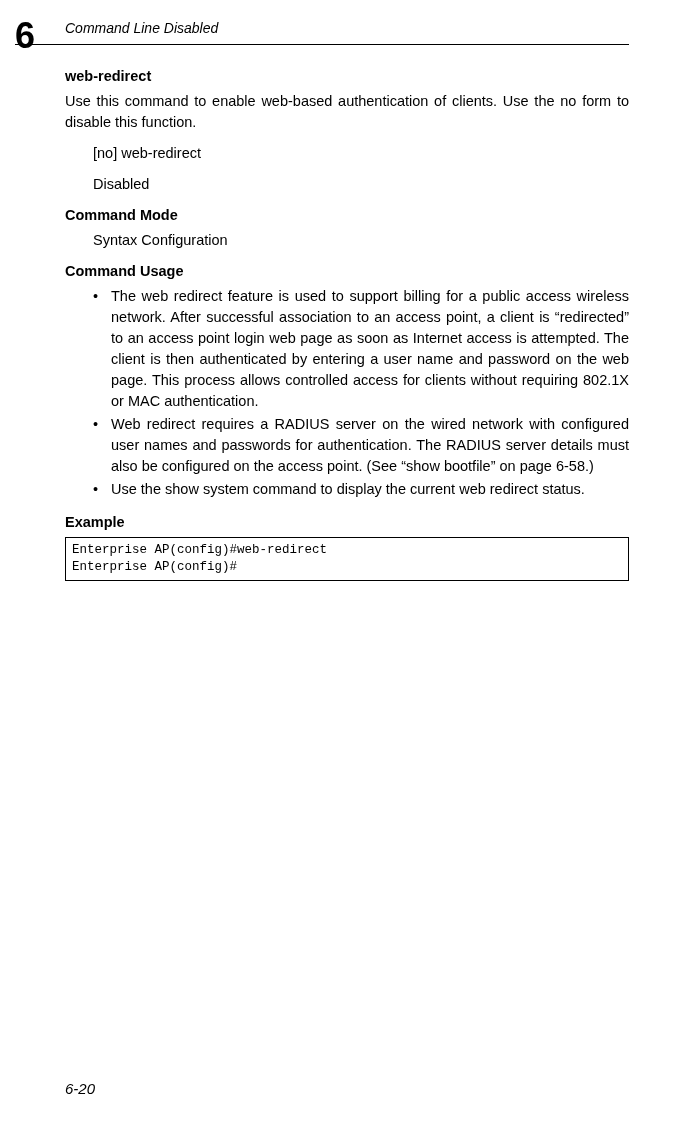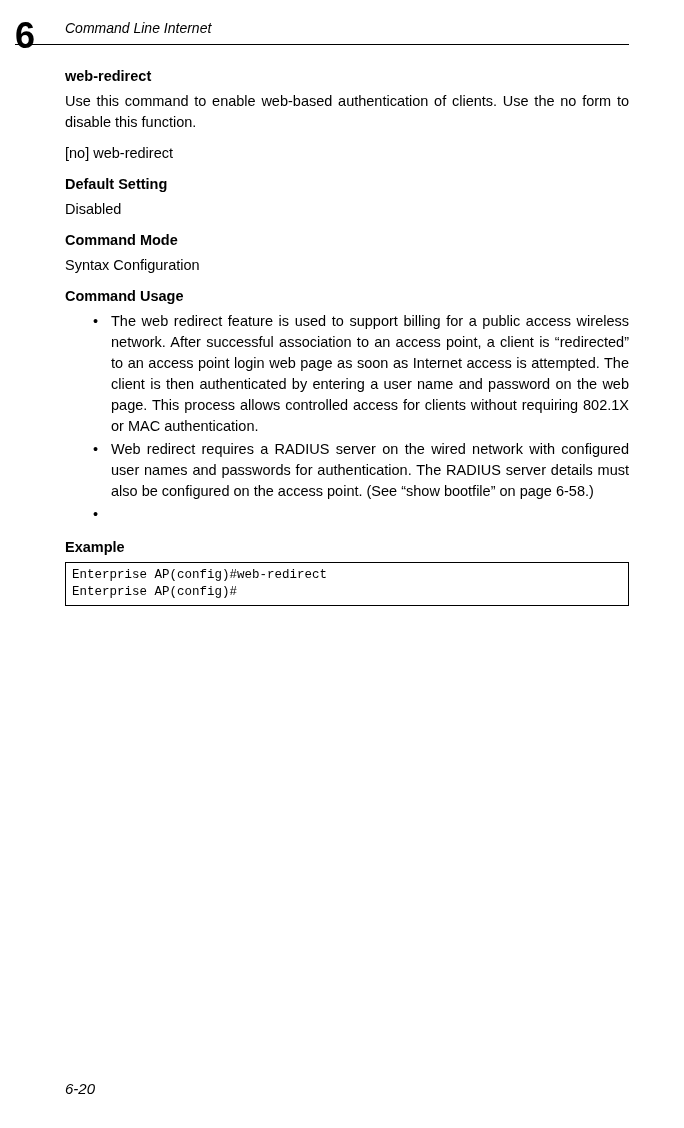--- a/index.html
+++ b/index.html
@@ -52,20 +52,21 @@
 .section-title {
   font-weight: bold;
   margin-top: 8px;
   margin-bottom: 4px;
 }
 .body-text {
   margin-bottom: 10px;
   text-align: justify;
 }
 .indent {
+  margin-left: 28px;
 }
 .bullet-list {
   list-style: none;
   padding-left: 28px;
   margin: 0 0 12px 0;
 }
 .bullet-list li {
   text-align: justify;
   margin-bottom: 2px;
   display: flex;
@@ -90,47 +91,47 @@
   font-style: italic;
 }
 .bold { font-weight: normal; }
 </style>
 </head>
 <body>
 
 <div class="page">
   <div class="header-row">
     <div class="chapter-number">6</div>
-    <div class="chapter-title">Command Line Internet</div>
+    <div class="chapter-title">Command Line Disabled</div>
     <div class="hr-line"></div>
   </div>
 
   <div class="section-title">web-redirect</div>
   <div class="body-text"><span>Use this command to enable web-based authentication of clients. Use the </span><span class="bold">no</span><span> form to disable this function.</span></div>
 
   <div class="indent body-text"><span>[</span><span class="bold">no</span><span>] </span><span class="bold">web-redirect</span></div>
 
-  <div class="section-title">Default Setting</div>
   <div class="indent body-text">Disabled</div>
 
   <div class="section-title">Command Mode</div>
   <div class="indent body-text">Syntax Configuration</div>
 
   <div class="section-title">Command Usage</div>
   <ul class="bullet-list">
     <li>
         <span class="dot">•</span>
         <span>The web redirect feature is used to support billing for a public access wireless network. After successful association to an access point, a client is “redirected” to an access point login web page as soon as Internet access is attempted. The client is then authenticated by entering a user name and password on the web page. This process allows controlled access for clients without requiring 802.1X or MAC authentication.</span>
       </li>
     <li>
         <span class="dot">•</span>
         <span>Web redirect requires a RADIUS server on the wired network with configured user names and passwords for authentication. The RADIUS server details must also be configured on the access point. (See “show bootfile” on page 6-58.)</span>
       </li>
     <li>
         <span class="dot">•</span>
+        <span><span>Use the </span><span class="bold">show system</span><span> command to display the current web redirect status.</span></span>
       </li>
   </ul>
 
   <div class="section-title">Example</div>
   <div class="code-box">Enterprise AP(config)#web-redirect
 Enterprise AP(config)#</div>
 
   <div class="footer">6-20</div>
 </div>
 

